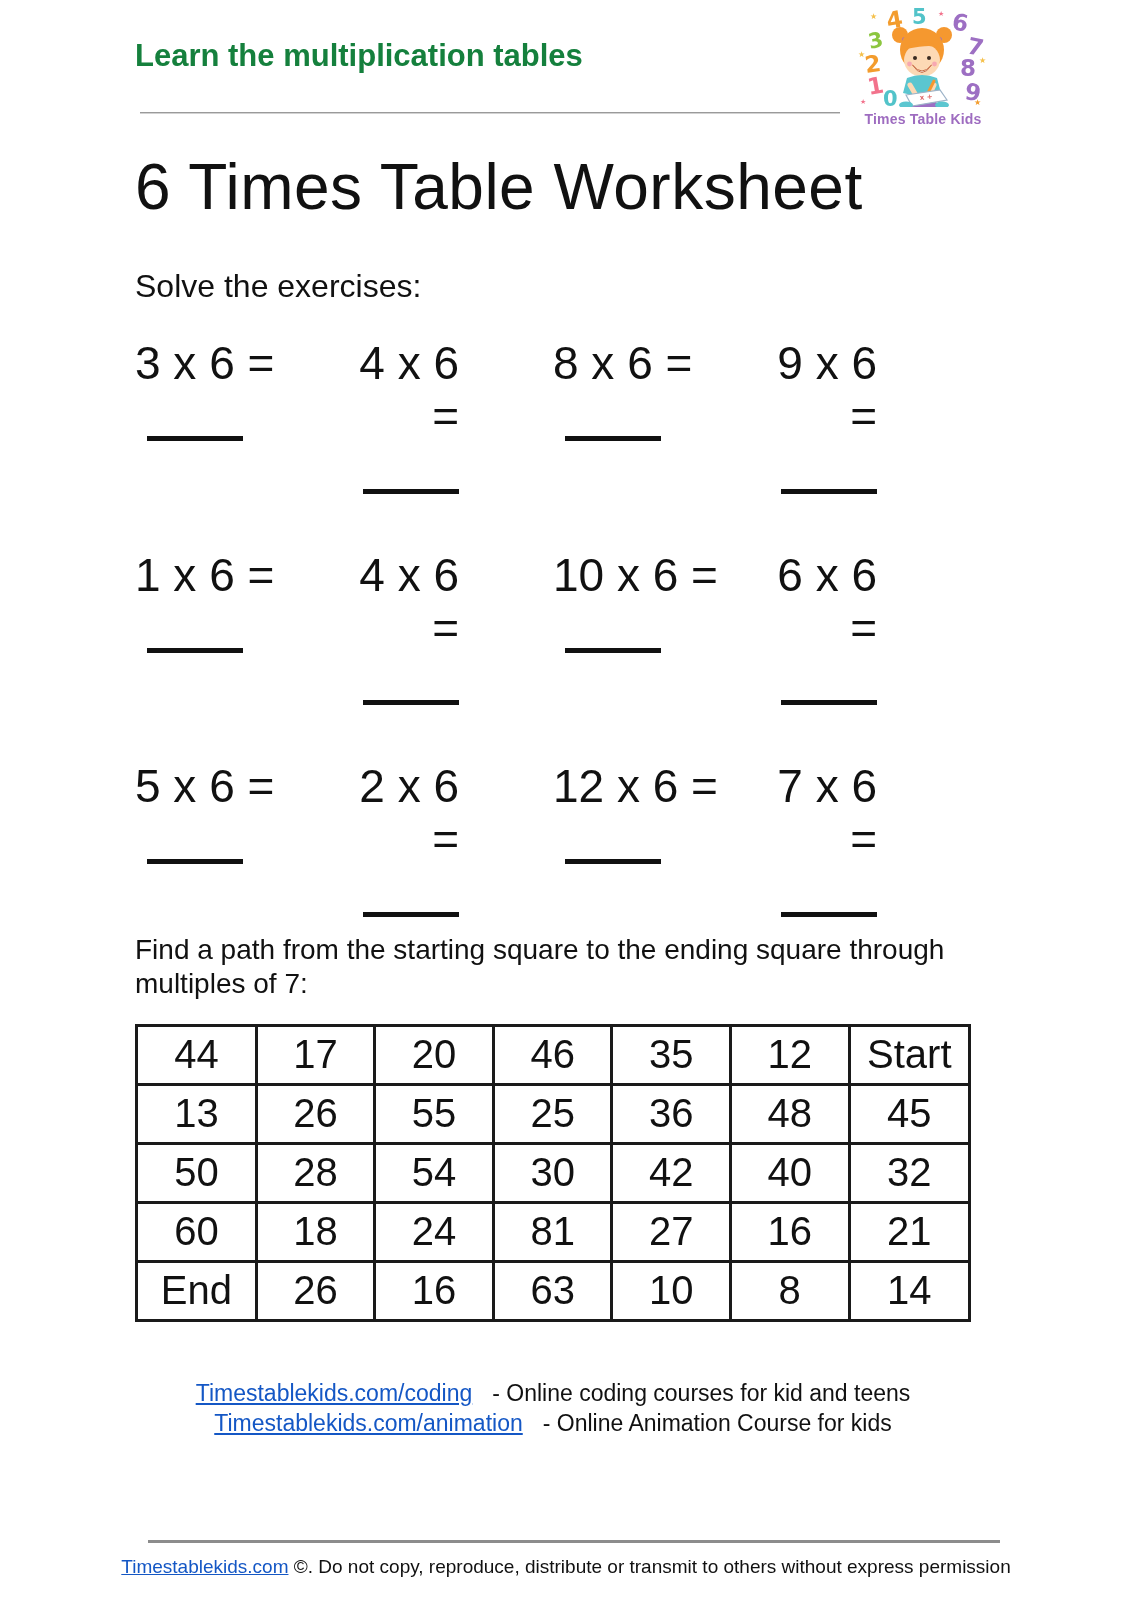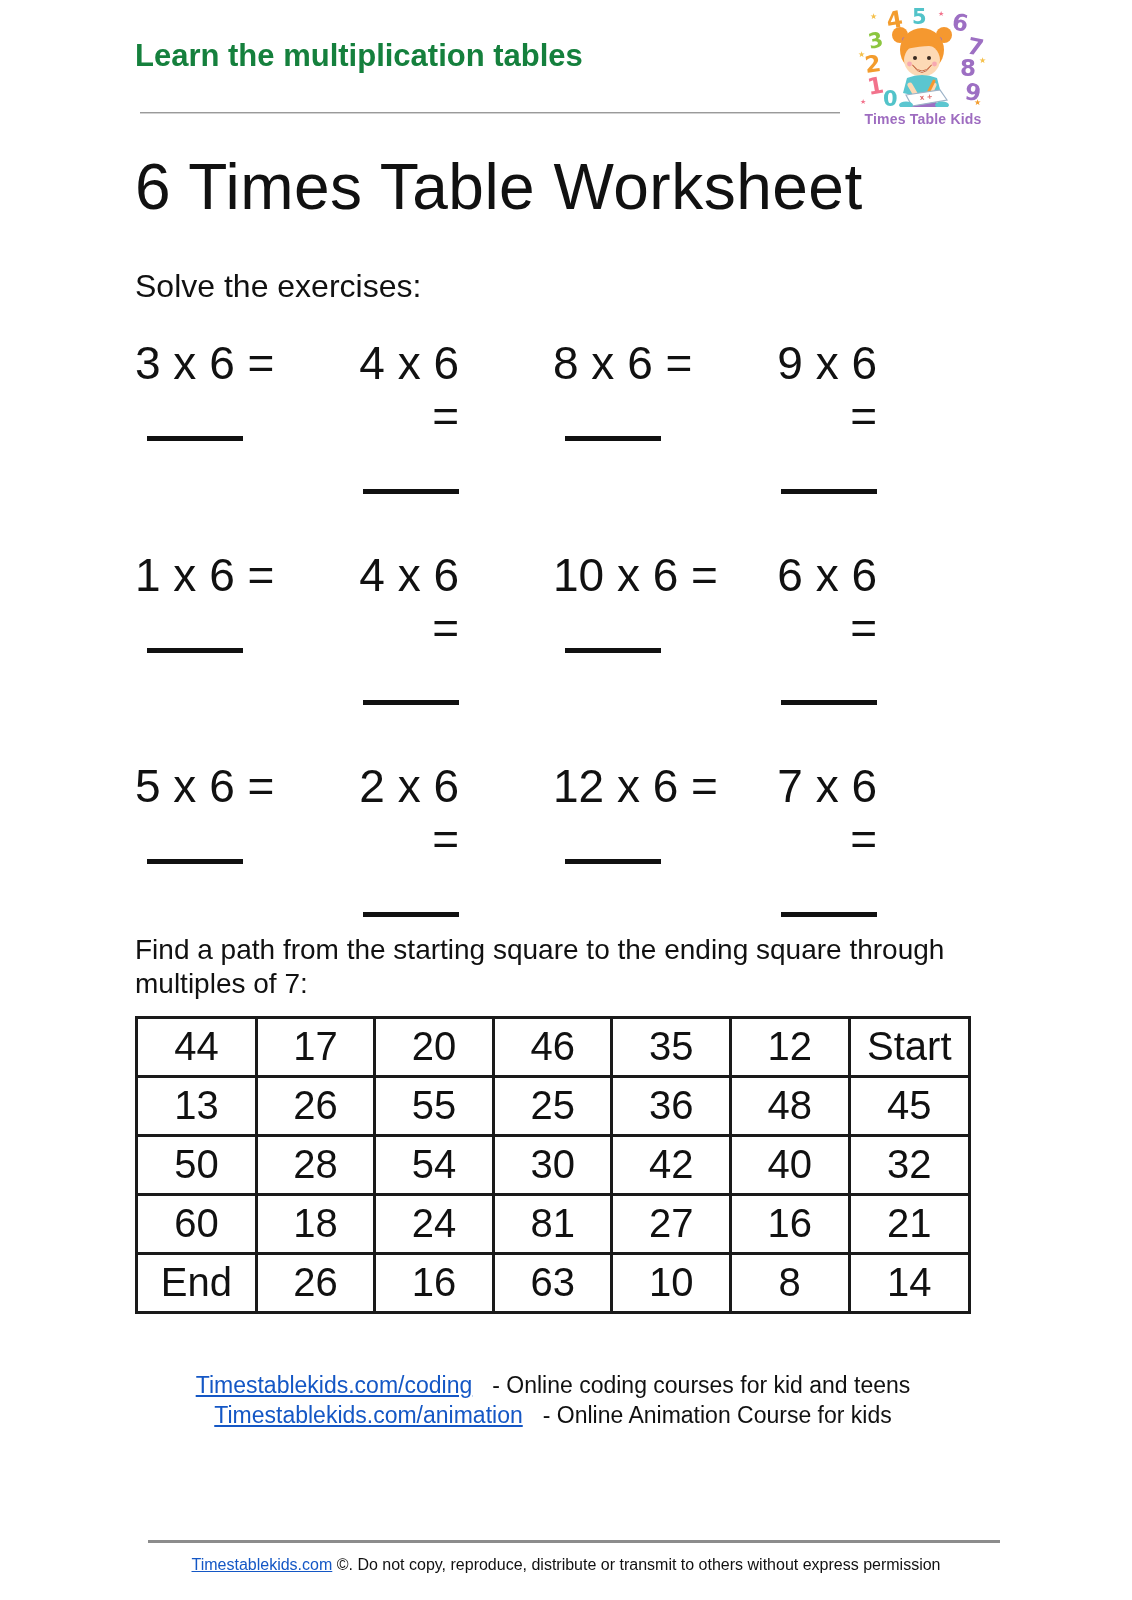--- a/index.html
+++ b/index.html
@@ -52,42 +52,42 @@
   .blank {
     display:inline-block; width:96px; height:2px;
     border-bottom:5px solid #111111;
     margin-left:12px;
     transform:translateY(9px);
   }
 
   .instruction { margin-top:14px; font-size:28px; line-height:1.23; }
 
   table.path-grid {
-    margin-top:14px;
+    margin-top:22px;
     border-collapse:collapse;
   }
   table.path-grid td {
     width:122px; height:59px;
     border:3px solid #1a1a1a;
     text-align:center; vertical-align:middle;
     font-size:40px;
   }
 
   .links { margin-top:56px; text-align:center; font-size:23px; line-height:30px; }
   .links a, .copyright a { color:#1457c5; text-decoration:underline; cursor:pointer; }
   .link-desc { margin-left:20px; }
 
   
   .footer-divider {
     position:absolute; left:148px; top:1540px;
     width:852px; height:3px; background:#8c8c8c;
   }
   .copyright {
     position:absolute; top:1556px; left:0; width:1132px;
-    text-align:center; font-size:16px; color:#111111;
+    text-align:center; font-size:19px; color:#111111;
   }
 </style>
 </head>
 <body>
 
 <div class="page">
 
   <div class="tagline">Learn the multiplication tables</div>
   <div class="header-divider"></div>
 

